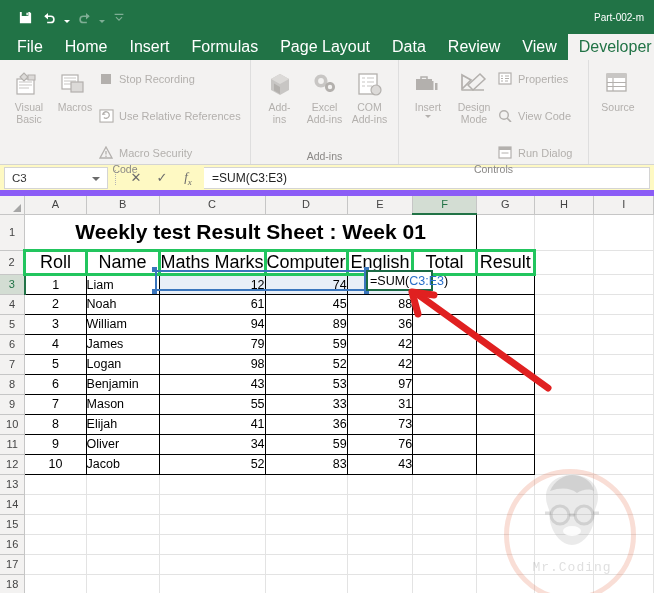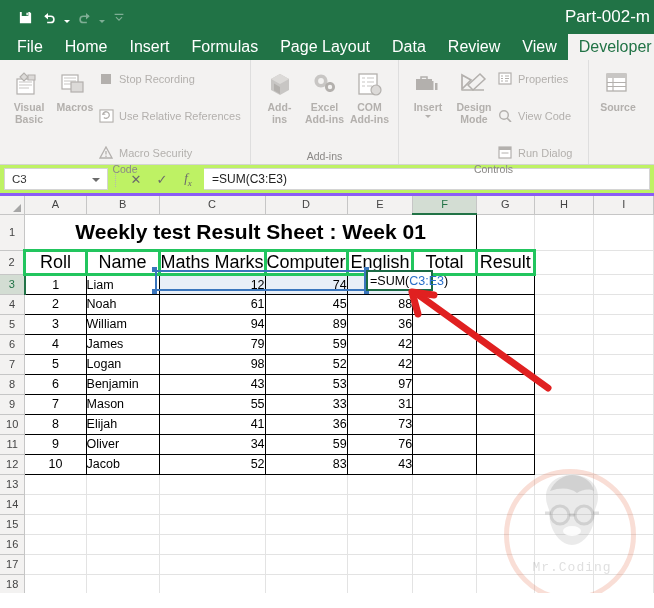--- a/index.html
+++ b/index.html
@@ -31,21 +31,21 @@
   }
   .qat-caret i {
     display: block; width: 0; height: 0;
     border-left: 3px solid transparent; border-right: 3px solid transparent;
     border-top: 3px solid #ffffff;
   }
   .qat-caret.dim i { border-top-color: #7fae95; }
   .doc-title {
     position: absolute; right: 0; top: 0; height: 34px;
     display: flex; align-items: center;
-    color: #fff; font-size: 17px; padding-right: 4px;
+    color: #fff; font-size: 10px; padding-right: 10px;
     white-space: nowrap;
   }
 
   
   .tabs {
     height: 26px; background: #217346;
     display: flex; align-items: stretch;
     padding-left: 6px;
   }
   .tab {
@@ -74,39 +74,39 @@
     text-align: center; line-height: 15px;
   }
 
   .bigbtn {
     width: 46px;
     display: flex; flex-direction: column; align-items: center;
     padding-top: 3px;
     color: #b3b0ad; font-size: 10.5px; line-height: 11.5px; text-align: center;
   }
   .bigbtn .ic { height: 34px; display: flex; align-items: center; justify-content: center; }
-  .bigbtn .lbl { white-space: nowrap; font-weight: bold; }
+  .bigbtn .lbl { white-space: nowrap; }
 
   .smallcol { display: flex; flex-direction: column; padding-top: 4px; gap: 18px; }
   .smallbtn {
     display: flex; align-items: center; gap: 5px;
     height: 19px; color: #b3b0ad; font-size: 11px; white-space: nowrap;
   }
   .smallbtn .ic { width: 16px; height: 16px; display: flex; align-items: center; justify-content: center; }
   .dropcaret {
     width: 0; height: 0; margin-top: 1px;
     border-left: 3px solid transparent; border-right: 3px solid transparent;
     border-top: 3.5px solid #b3b0ad;
   }
 
   
   .fbar {
-    height: 31px; background: #bef264;
+    height: 31px; background: #fef9c3;
     display: flex; align-items: center;
-    border-bottom: 3px solid #8b5cf6;
+    border-bottom: 6px solid #8b5cf6;
     padding: 0 4px;
   }
   .namebox {
     width: 104px; height: 22px; background: #fff;
     border: 1px solid #d4d4d4;
     display: flex; align-items: center;
     font-size: 11.5px; color: #333; padding-left: 7px;
     position: relative;
   }
   .namebox .nb-caret {

